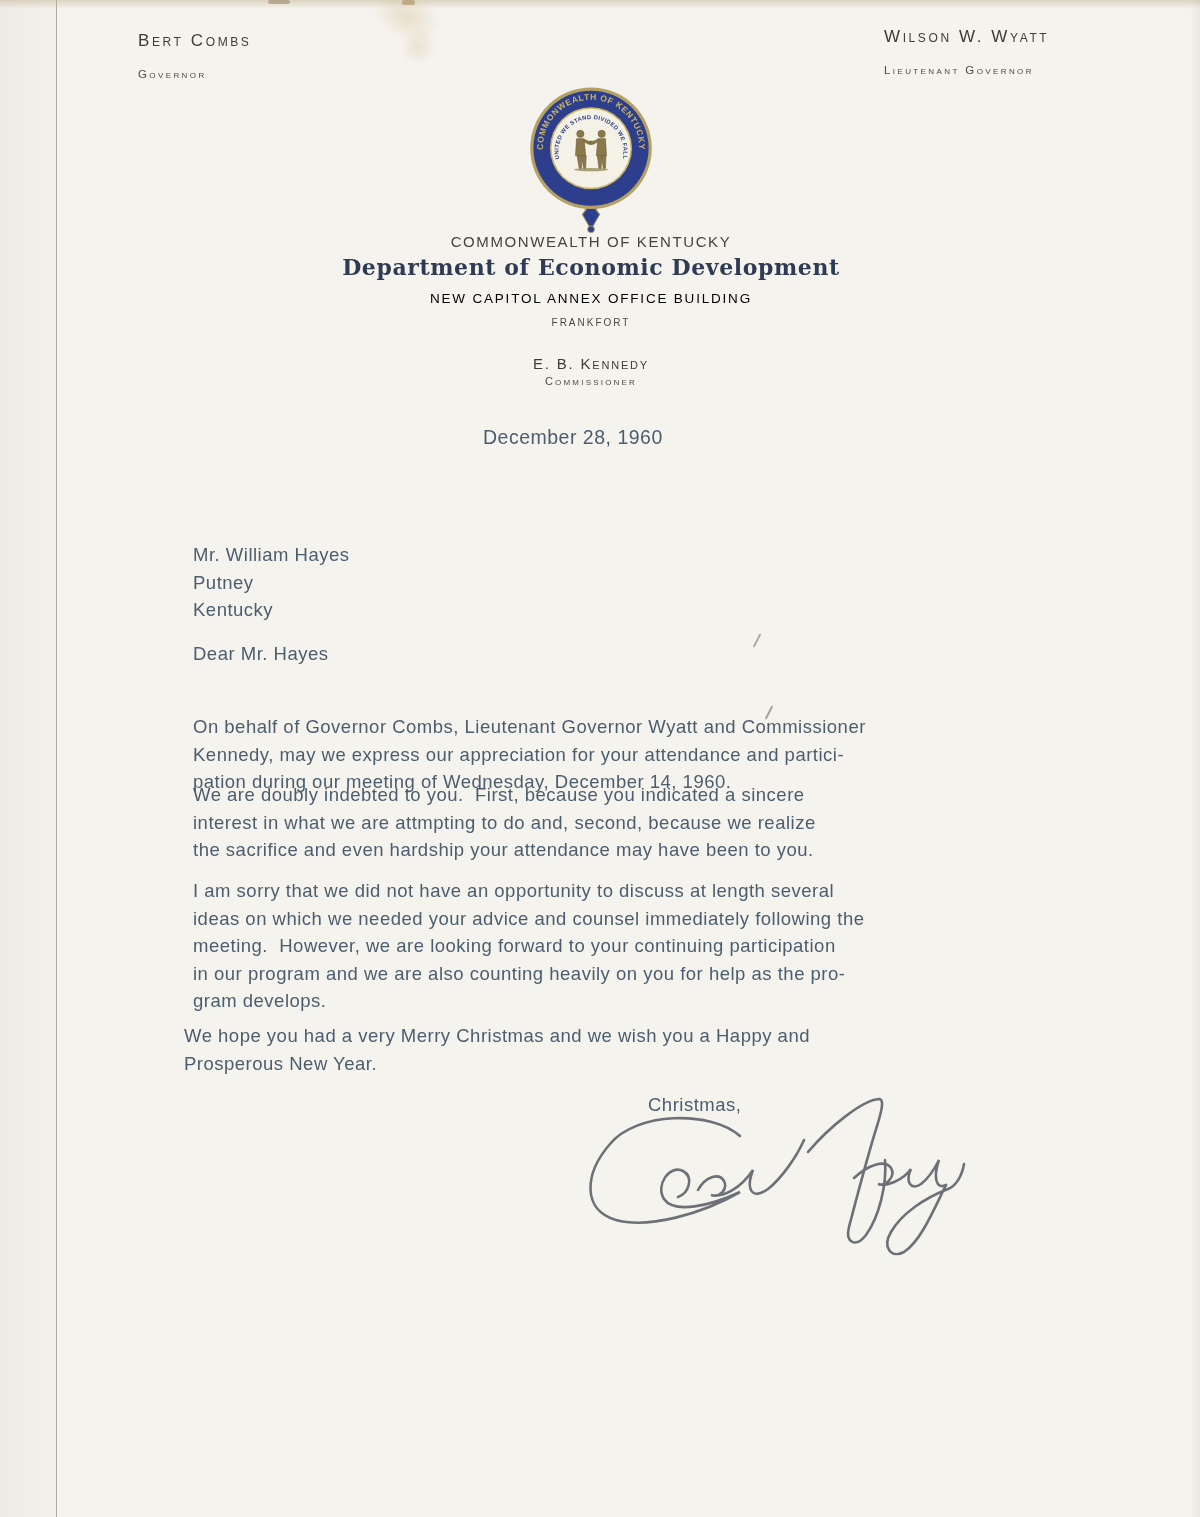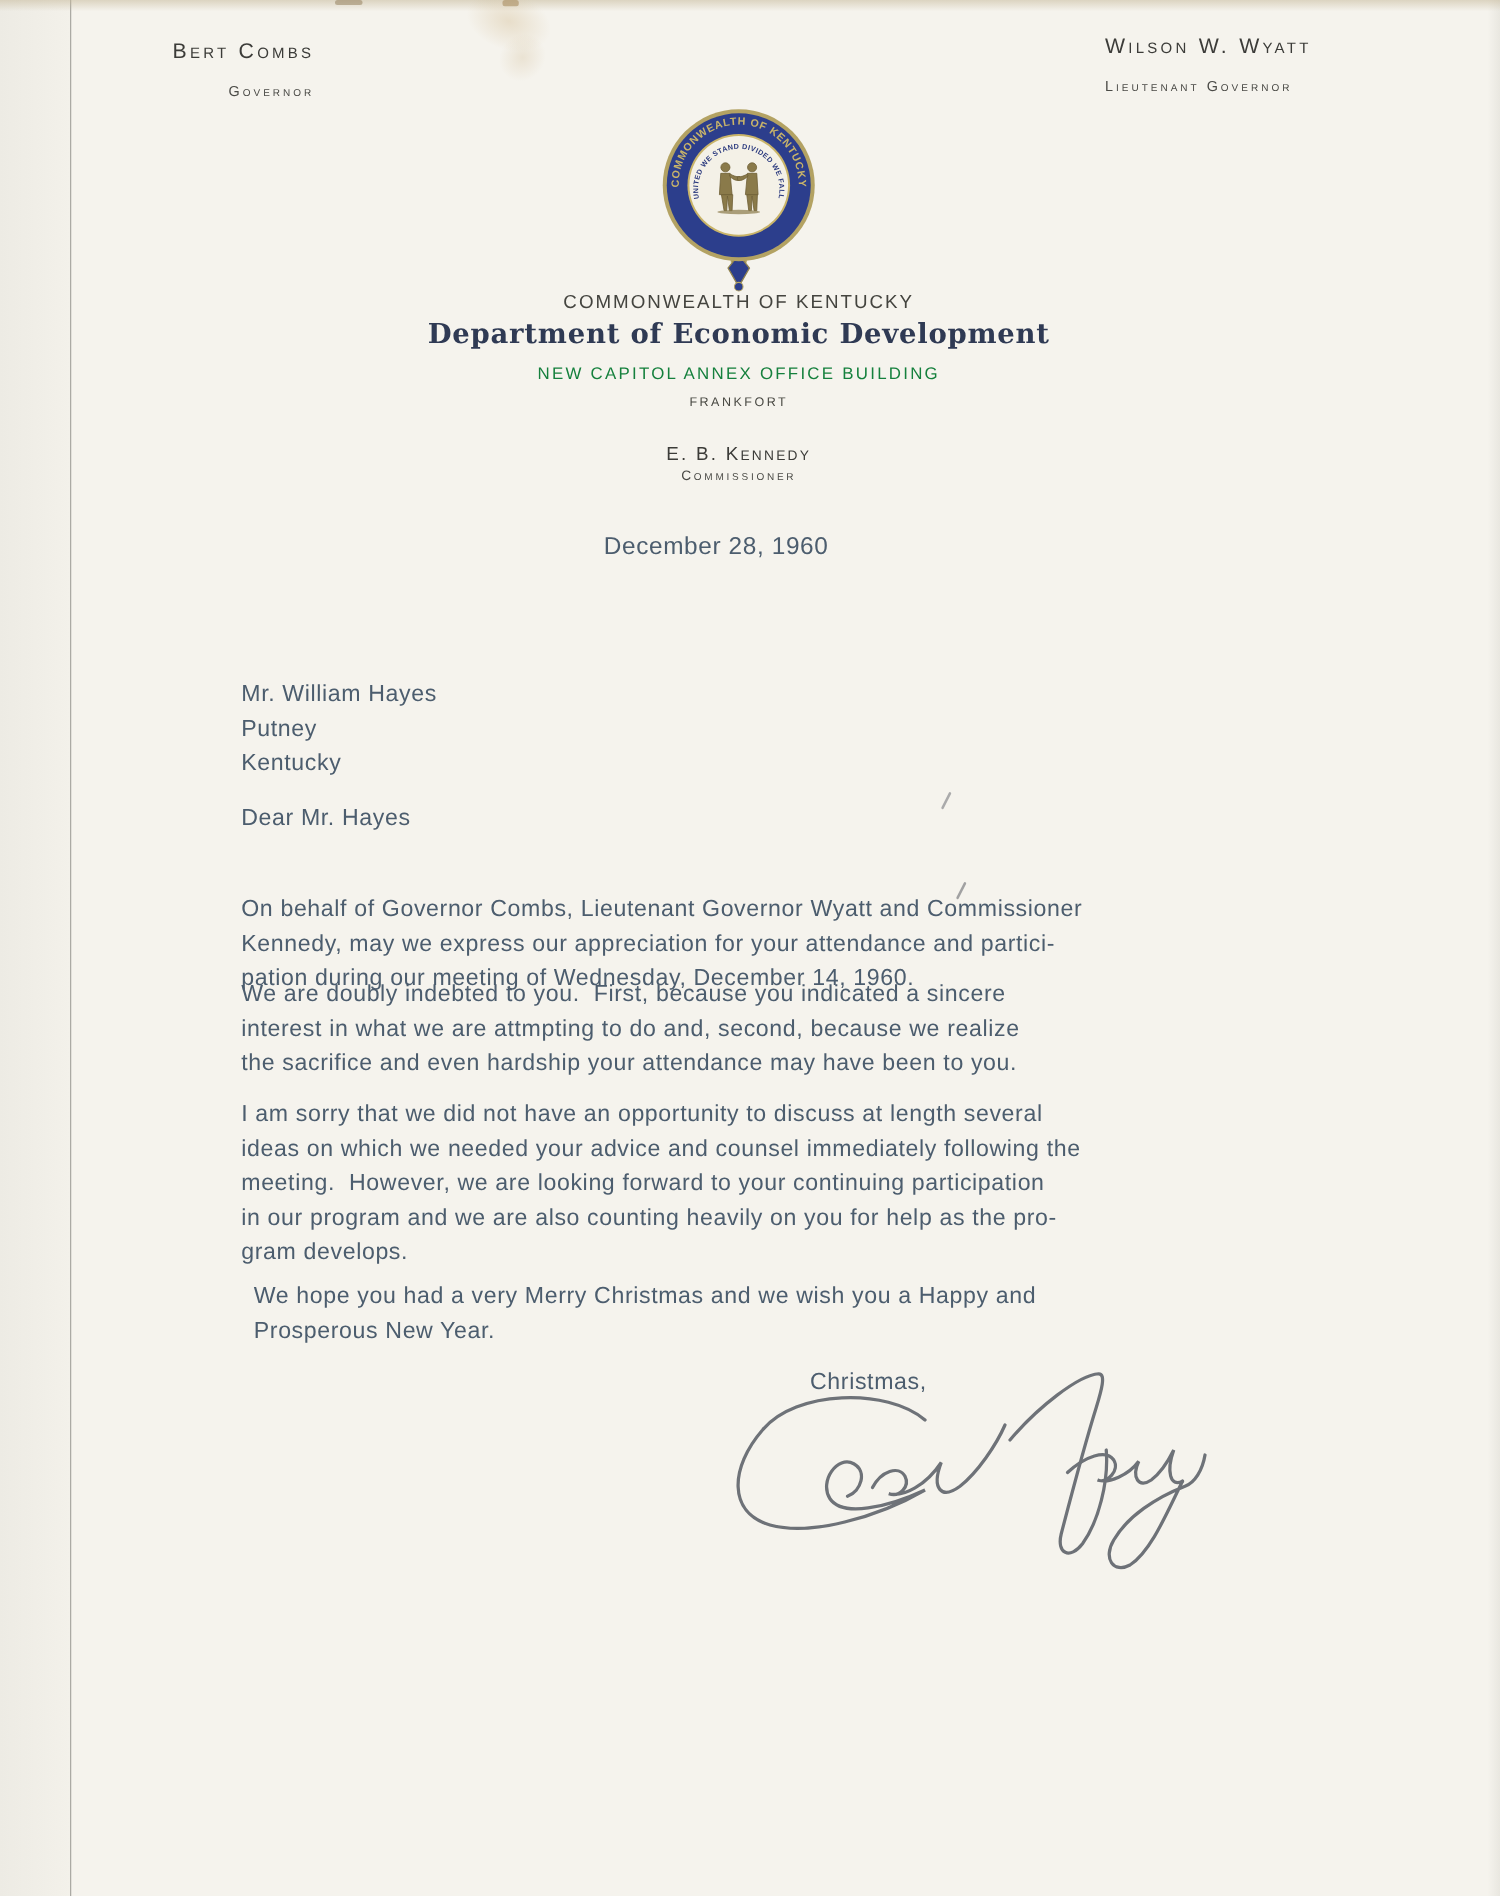--- a/index.html
+++ b/index.html
@@ -52,21 +52,21 @@
   }
   .pencil-mark {
     position: absolute; width: 2px; height: 15px;
     background: rgba(120,122,126,0.75);
     transform: rotate(27deg); border-radius: 1px;
   }
   .pencil-mark.m1 { left: 756px; top: 633px; opacity: .8; }
   .pencil-mark.m2 { left: 768px; top: 705px; opacity: .9; }
 
   
-  .hdr-block { position: absolute; text-align: right; color: #3f3f3c; }
+  .hdr-block { position: absolute; text-align: left; color: #3f3f3c; }
   .hdr-name {
     font-variant: small-caps;
     font-size: 17px; letter-spacing: 2.6px; color: #3c3c39;
   }
   .hdr-title {
     font-variant: small-caps;
     font-size: 11.5px; letter-spacing: 2.4px; color: #4a4a46; margin-top: 17px;
   }
   .hdr-left  { left: 138px; top: 31px; }
   .hdr-right { left: 884px; top: 27px; text-align: left; }
@@ -80,21 +80,21 @@
     position: absolute; top: 233px; width: 100%;
     font-size: 15px; letter-spacing: 1.6px; color: #44443f; font-weight: 500;
   }
   .lh-line2 {
     position: absolute; top: 254px; width: 100%;
     font-family: "DejaVu Serif", serif; font-weight: bold;
     font-size: 22px; letter-spacing: 0.6px; color: #2f3a54; text-align: center;
   }
   .lh-line3 {
     position: absolute; top: 291px; width: 100%;
-    font-size: 13.5px; letter-spacing: 1.8px; color: #15803d;
+    font-size: 13.5px; letter-spacing: 1.8px; color: #000000;
   }
   .lh-line4 {
     position: absolute; top: 317px; width: 100%;
     font-size: 10px; letter-spacing: 2px; color: #484842;
   }
   .lh-officer {
     position: absolute; top: 355px; width: 100%;
     font-variant: small-caps; font-size: 15px; letter-spacing: 1.8px; color: #3c3c39;
   }
   .lh-officer-title {
@@ -110,21 +110,21 @@
     line-height: 27.5px;
     color: #4c5d6e;
     white-space: pre-wrap;
   }
   .tw-date   { left: 483px; top: 424px; font-size: 19.5px; }
   .tw-addr   { left: 193px; top: 541px; }
   .tw-salut  { left: 193px; top: 640px; }
   .tw-p1     { left: 193px; top: 686px; margin-top: 27px; }
   .tw-p2     { left: 193px; top: 781px; }
   .tw-p3     { left: 193px; top: 877px; }
-  .tw-p4     { left: 203px; top: 1022px; }
+  .tw-p4     { left: 184px; top: 1022px; }
   .tw-close  { left: 648px; top: 1091px; }
 
   .sig-wrap { position: absolute; left: 572px; top: 1094px; width: 400px; height: 175px; }
 </style>
 </head>
 <body>
 
 <div class="left-strip"></div>
 <div class="fold-line"></div>
 <div class="right-edge"></div>

